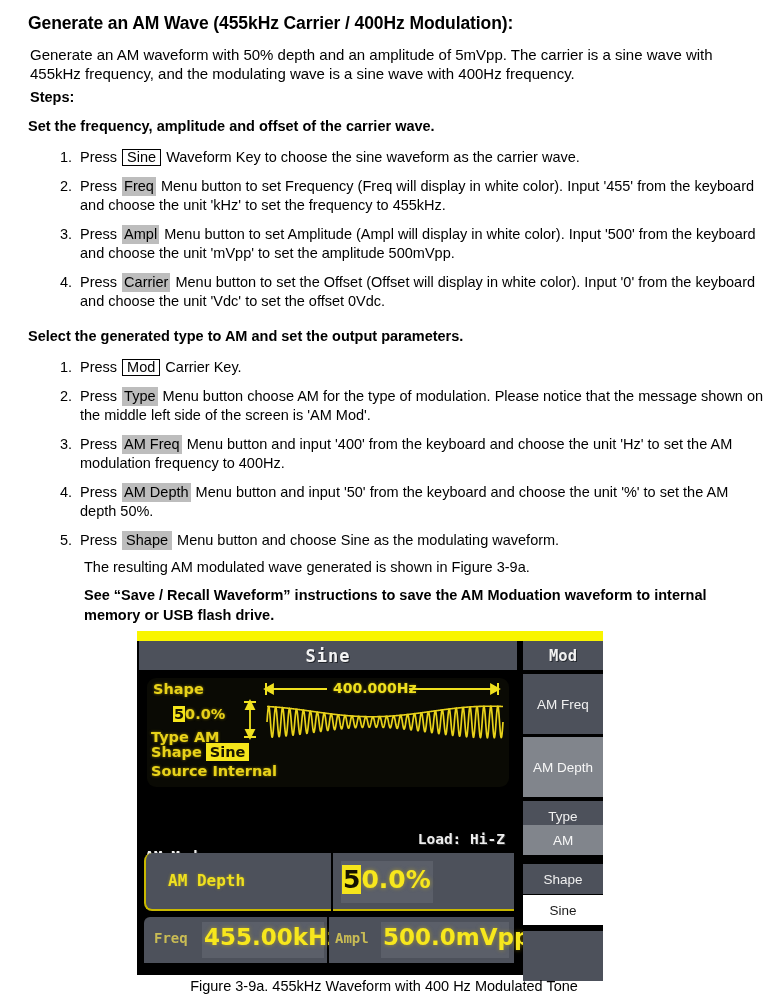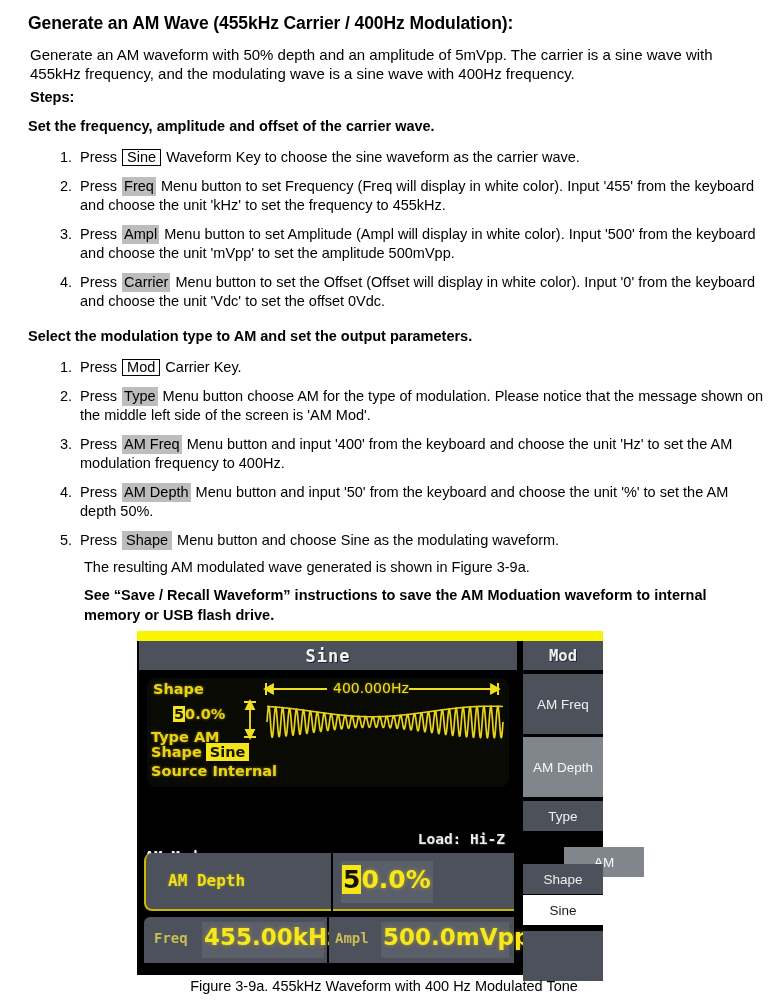--- a/index.html
+++ b/index.html
@@ -137,21 +137,21 @@
     padding: 0 1px; text-shadow: none;
   }
   .hl-box {
     background: #f5e51b; color: #1a1600;
     padding: 0 3px; text-shadow: none;
     outline: 1.5px solid #f5e51b;
   }
   .wp-freqtxt {
     position: absolute; left: 186px; top: 2px;
     color: #efe01f; font-family: "DejaVu Sans", sans-serif;
-    font-weight: normal; font-size: 14px;
+    font-weight: bold; font-size: 14px;
     text-shadow: 0 0 3px rgba(230,200,0,.5);
   }
 
   .side-item {
     position: absolute; left: 0; width: 80px;
     background: #4d515b;
     color: #f0f0f0;
     font-family: "Liberation Sans", sans-serif;
     font-size: 13.5px;
     display: flex; align-items: center; justify-content: center;
@@ -251,21 +251,21 @@
   <div class="steps-label">Steps:</div>
 
   <div class="sec-head sec1-head">Set the frequency, amplitude and offset of the carrier wave.</div>
   <ol class="steps steps1" id="steps1">
       <li><span class="num">1.</span><span>Press </span><span class="kbox">Sine</span><span> Waveform Key to choose the sine waveform as the carrier wave.</span></li>
       <li><span class="num">2.</span><span>Press </span><span class="khl">Freq</span><span> Menu button to set Frequency (Freq will display in white color). Input '455' from the keyboard and choose the unit 'kHz' to set the frequency to 455kHz.</span></li>
       <li><span class="num">3.</span><span>Press </span><span class="khl">Ampl</span><span> Menu button to set Amplitude (Ampl will display in white color). Input '500' from the keyboard and choose the unit 'mVpp' to set the amplitude 500mVpp.</span></li>
       <li><span class="num">4.</span><span>Press </span><span class="khl">Carrier</span><span> Menu button to set the Offset (Offset will display in white color). Input '0' from the keyboard and choose the unit 'Vdc' to set the offset 0Vdc.</span></li>
     </ol>
 
-  <div class="sec-head sec2-head">Select the modulation type to AM and set the output parameters.</div>
+  <div class="sec-head sec2-head">Select the generated type to AM and set the output parameters.</div>
   <ol class="steps steps2" id="steps2">
       <li><span class="num">1.</span><span>Press </span><span class="kbox">Mod</span><span> Carrier Key.</span></li>
       <li><span class="num">2.</span><span>Press </span><span class="khl">Type</span><span> Menu button choose AM for the type of modulation. Please notice that the message shown on the middle left side of the screen is 'AM Mod'.</span></li>
       <li><span class="num">3.</span><span>Press </span><span class="khl">AM Freq</span><span> Menu button and input '400' from the keyboard and choose the unit 'Hz' to set the AM modulation frequency to 400Hz.</span></li>
       <li><span class="num">4.</span><span>Press </span><span class="khl">AM Depth</span><span> Menu button and input '50' from the keyboard and choose the unit '%' to set the AM depth 50%.</span></li>
       <li><span class="num">5.</span><span>Press </span><span class="khl-pad">Shape</span><span> Menu button and choose Sine as the modulating waveform.</span></li>
     </ol>
 
   <div class="tail-para tail1">The resulting AM modulated wave generated is shown in Figure 3-9a.</div>
   <div class="tail-para tail2">See “Save / Recall Waveform” instructions to save the AM Moduation waveform to internal memory or USB flash drive.</div>
@@ -335,21 +335,21 @@
         </div>
       </div>
 
     </div>
 
     <div class="dev-side" id="sidemenu">
         <div class="side-item side-title" style="top: 0px; height: 29px;">Mod</div>
         <div class="side-item" style="top: 33px; height: 60px;">AM Freq</div>
         <div class="side-item side-lite" style="top: 96px; height: 60px;">AM Depth</div>
         <div class="side-item" style="top: 160px; height: 30px;">Type</div>
-        <div class="side-item side-lite" style="top: 206px; height: 30px; margin-left: 41px;">AM</div>
+        <div class="side-item side-lite" style="top: 184px; height: 30px;">AM</div>
         <div class="side-item" style="top: 223px; height: 30px;">Shape</div>
         <div class="side-item side-white" style="top: 254px; height: 30px;">Sine</div>
         <div class="side-item" style="top: 290px; height: 50px;"></div>
       </div>
 
   </div>
 
   <div class="caption">Figure 3-9a. 455kHz Waveform with   400 Hz Modulated Tone</div>
 
 </div>

